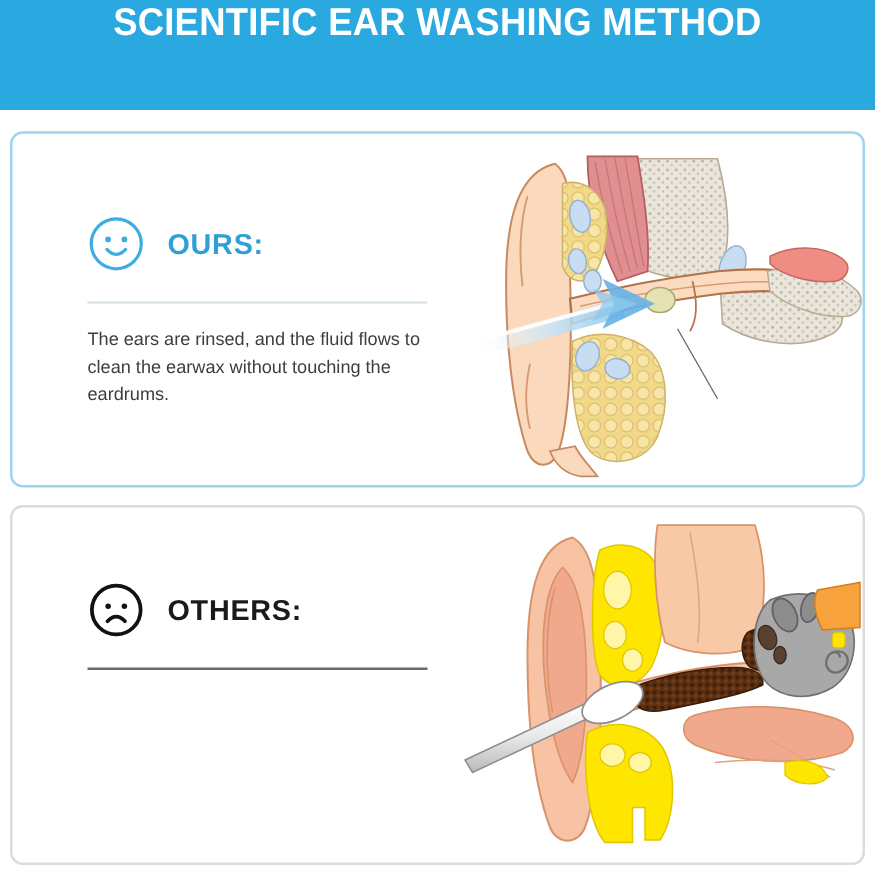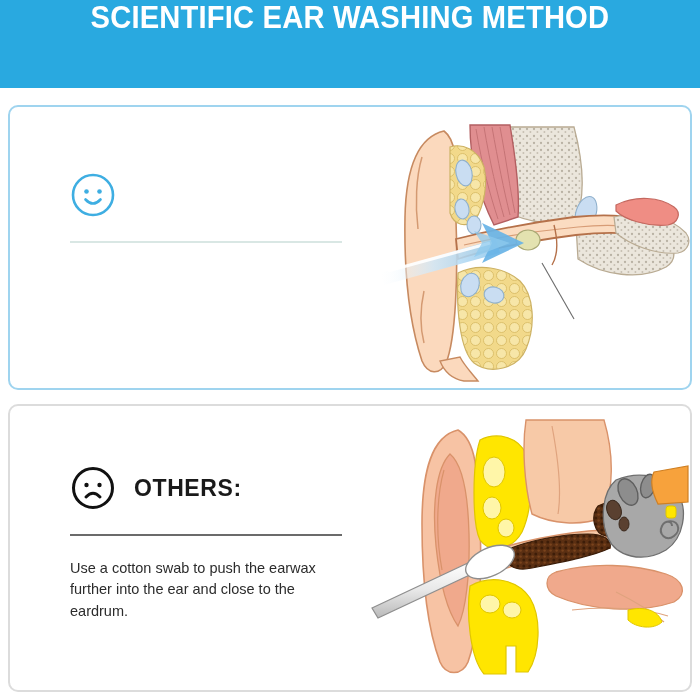--- a/index.html
+++ b/index.html
@@ -130,24 +130,26 @@
     <div class="text-col">
       <div class="head-row">
 
         <svg class="face-icon" width="46" height="46" viewBox="0 0 46 46">
           <circle cx="23" cy="23" r="20" fill="none" stroke="#3eaee2" stroke-width="2.6"></circle>
           <circle cx="16.5" cy="19.5" r="2.3" fill="#3eaee2"></circle>
           <circle cx="29.5" cy="19.5" r="2.3" fill="#3eaee2"></circle>
           <path d="M15.5 27.5 Q23 35.5 30.5 27.5" fill="none" stroke="#3eaee2" stroke-width="2.6" stroke-linecap="round"></path>
         </svg>
 
+        <div class="head-label">OURS:</div>
       </div>
 
       <div class="divider"></div>
 
+      <div class="body-text">The ears are rinsed, and the fluid flows to clean the earwax without touching the eardrums.</div>
     </div>
 
     <svg class="illus illus-ours" viewBox="0 0 316 272">
       <defs>
         <pattern id="bonedots" width="7" height="7" patternUnits="userSpaceOnUse">
           <rect width="7" height="7" fill="#ebe6dc"></rect>
           <circle cx="2" cy="2" r="1.15" fill="#b9b2a4"></circle>
           <circle cx="5.4" cy="5" r="0.95" fill="#c6bfb1"></circle>
         </pattern>
         <pattern id="fatcells" width="13" height="13" patternUnits="userSpaceOnUse">
@@ -232,21 +234,20 @@
           <circle cx="16.5" cy="20" r="2.2" fill="#111111"></circle>
           <circle cx="29.5" cy="20" r="2.2" fill="#111111"></circle>
           <path d="M16 32 Q23 24.5 30 32" fill="none" stroke="#111111" stroke-width="3" stroke-linecap="round"></path>
         </svg>
 
         <div class="head-label">OTHERS:</div>
       </div>
 
       <div class="divider"></div>
 
-      <div class="body-text">Use a cotton swab to push the earwax further into the ear and close to the eardrum.</div>
     </div>
 
     <svg class="illus illus-others" viewBox="0 0 328 268">
       <defs>
         <pattern id="waxdots" width="6" height="6" patternUnits="userSpaceOnUse">
           <rect width="6" height="6" fill="#5b2f12"></rect>
           <circle cx="1.8" cy="2" r="1.5" fill="#3d1d08"></circle>
           <circle cx="4.6" cy="4.6" r="1.2" fill="#7a431c"></circle>
         </pattern>
         <linearGradient id="stickgrad" x1="0" y1="0" x2="0" y2="1">

